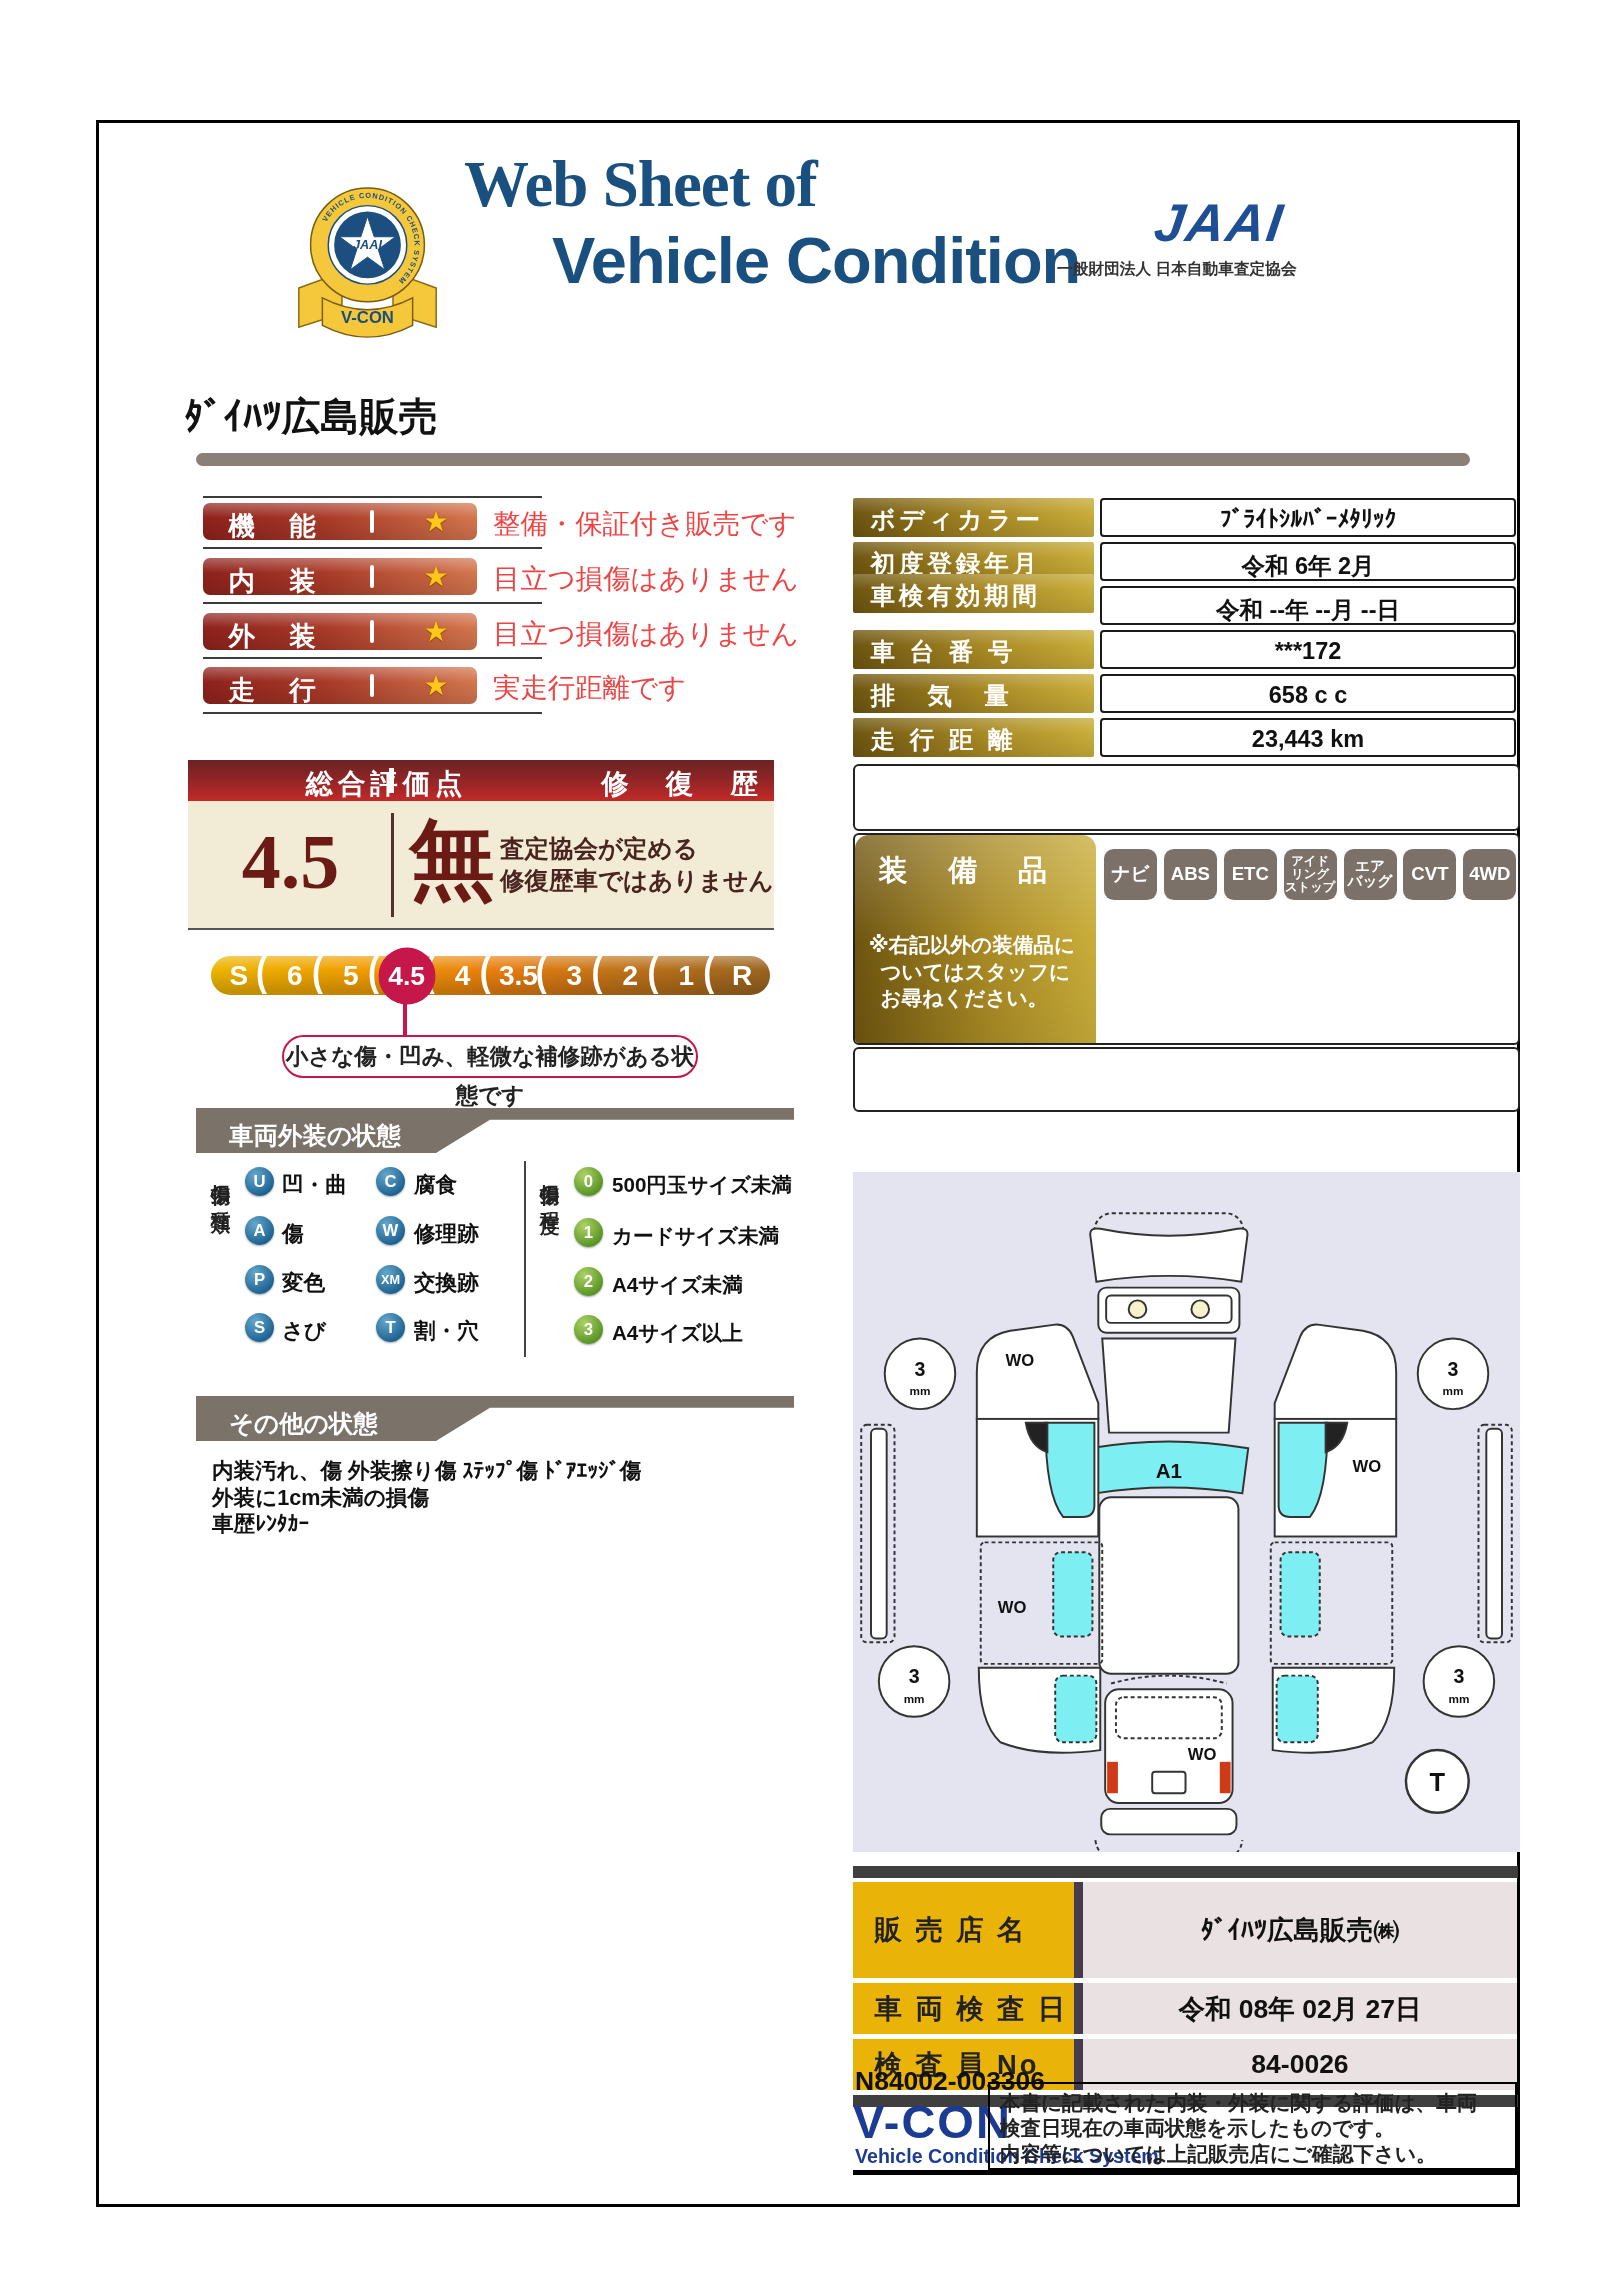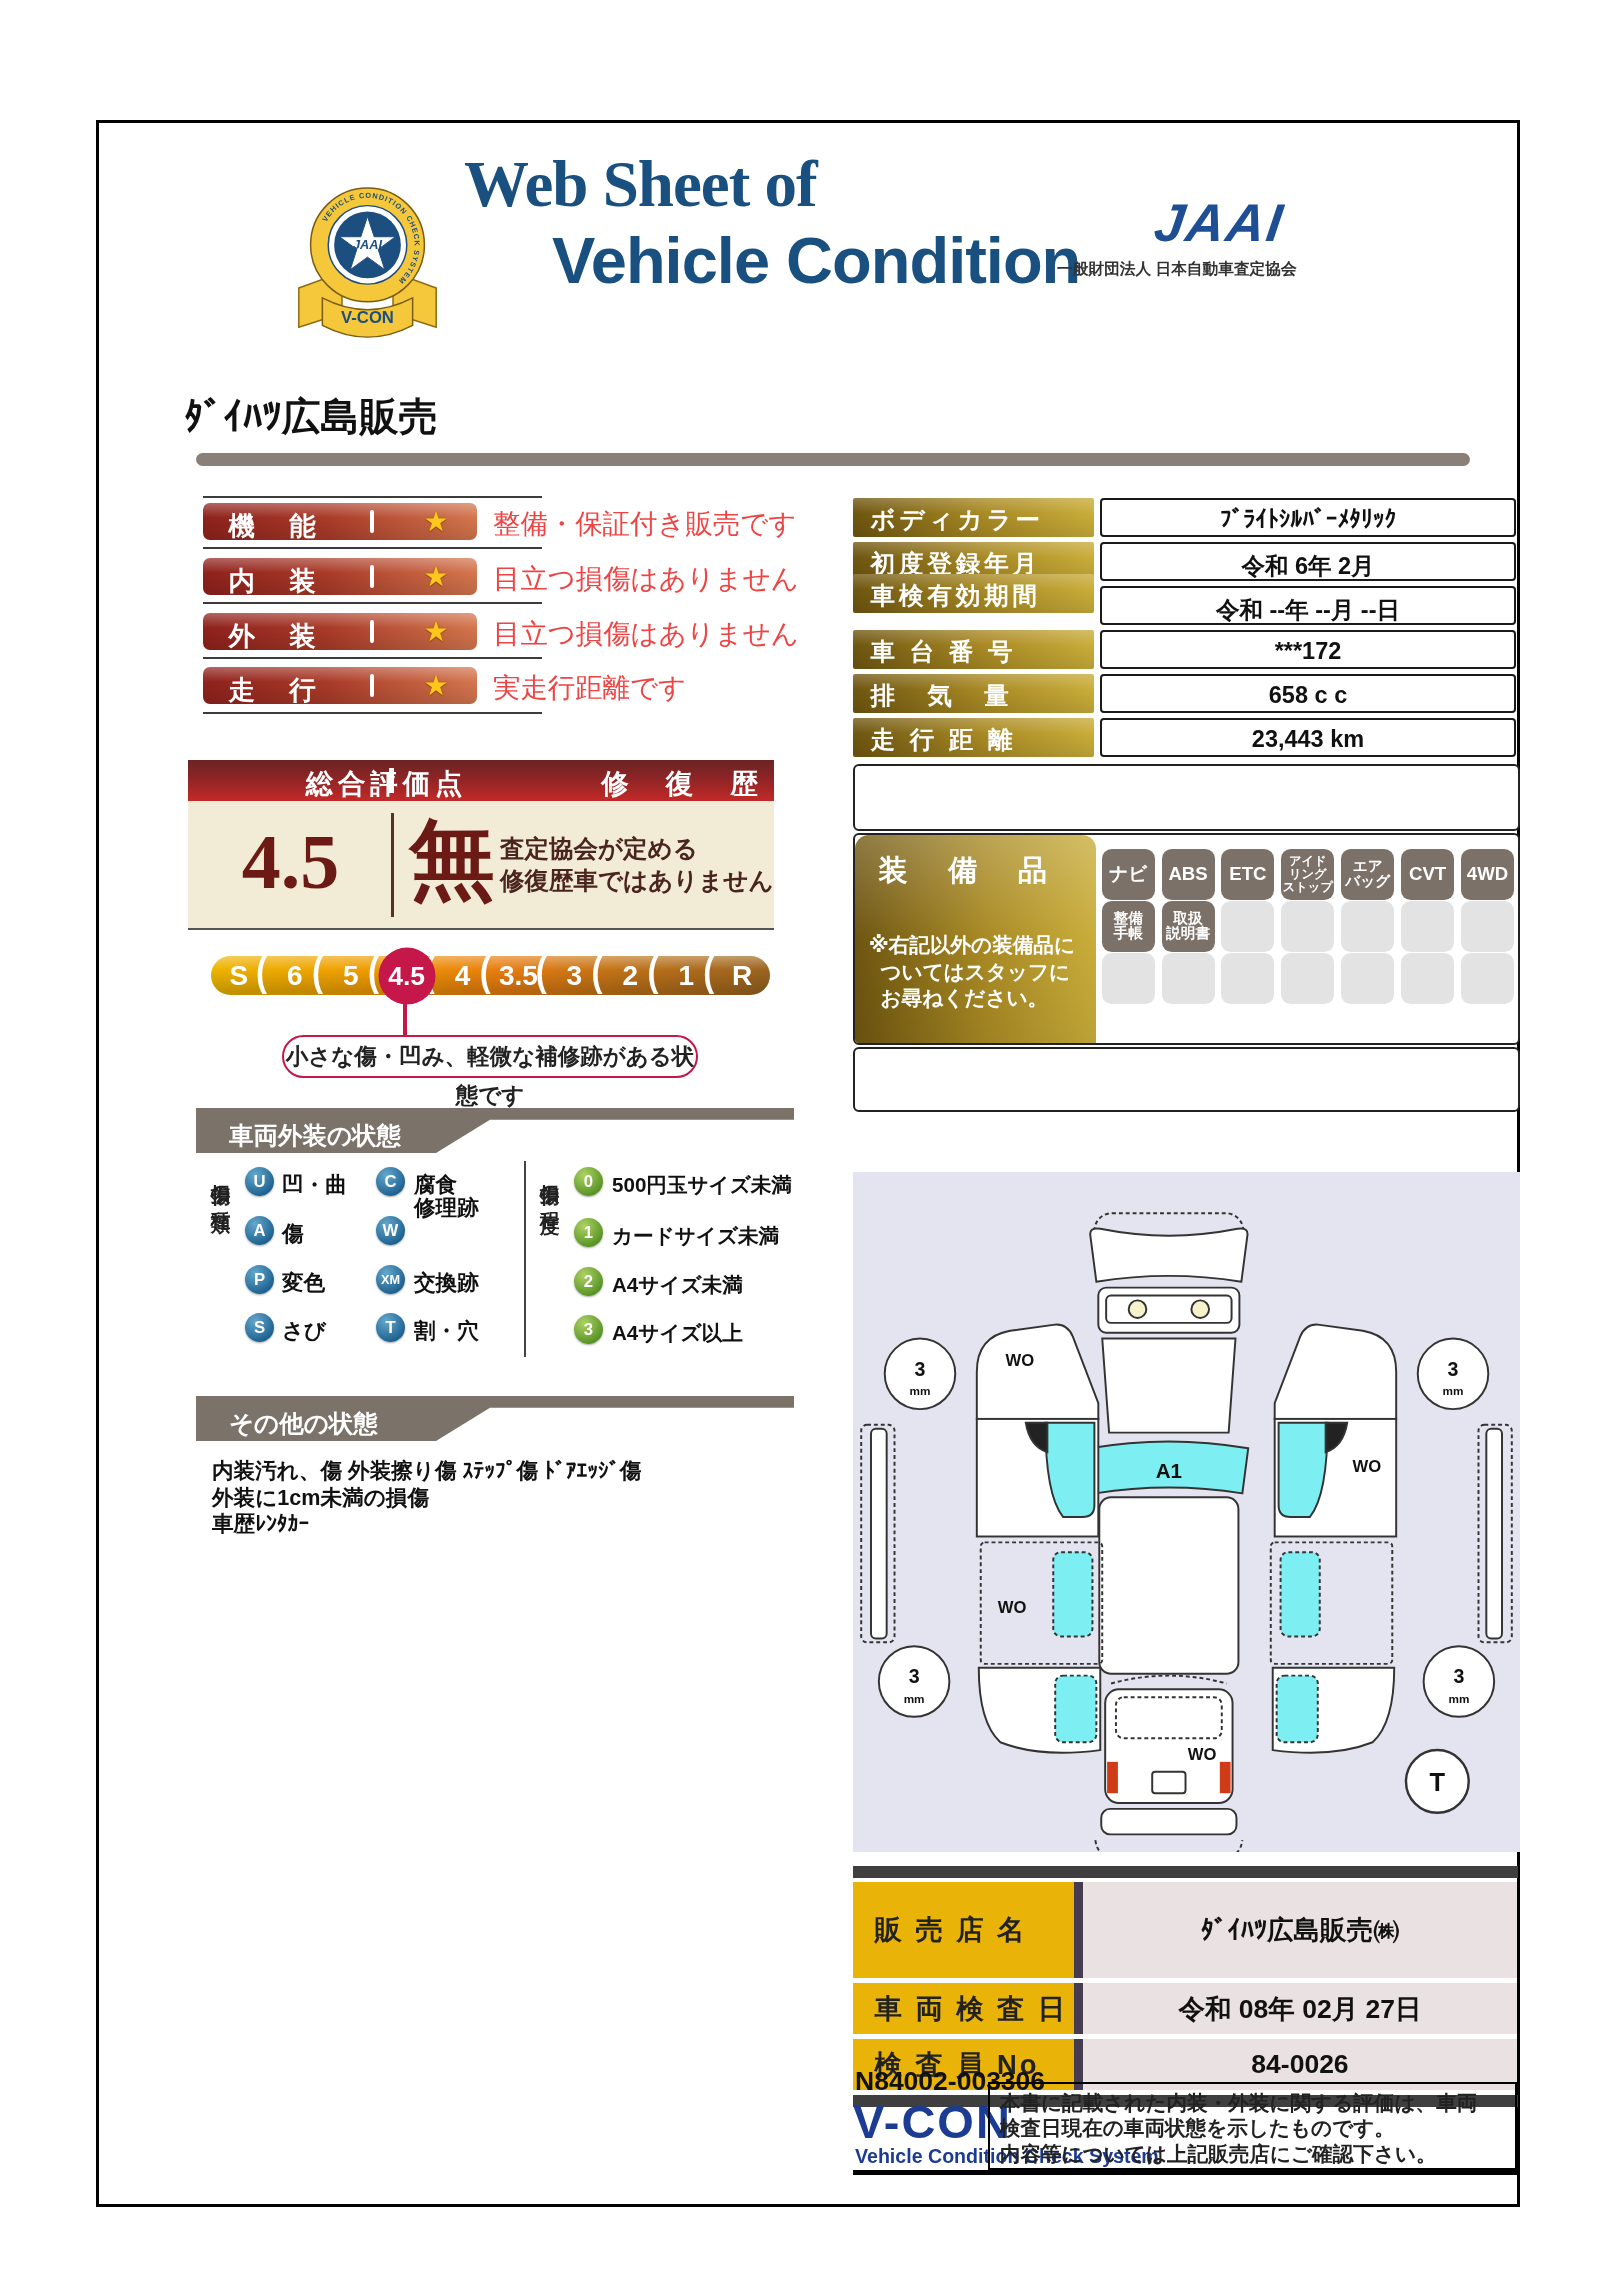--- a/index.html
+++ b/index.html
@@ -221,21 +221,21 @@
   <div class="abs dcircle" style="left:245px;top:1216px;">A</div>
   <div class="abs dlabel" style="left:282px;top:1219px;">傷</div>
   <div class="abs dcircle" style="left:245px;top:1265px;">P</div>
   <div class="abs dlabel" style="left:282px;top:1268px;">変色</div>
   <div class="abs dcircle" style="left:245px;top:1313px;">S</div>
   <div class="abs dlabel" style="left:282px;top:1316px;">さび</div>
 
   <div class="abs dcircle" style="left:376px;top:1167px;">C</div>
   <div class="abs dlabel" style="left:414px;top:1170px;">腐食</div>
   <div class="abs dcircle" style="left:376px;top:1216px;">W</div>
-  <div class="abs dlabel" style="left:414px;top:1193px;">修理跡</div>
+  <div class="abs dlabel" style="left:414px;top:1219px;">修理跡</div>
   <div class="abs dcircle" style="left:376px;top:1265px;font-size:12.7px;">XM</div>
   <div class="abs dlabel" style="left:414px;top:1268px;">交換跡</div>
   <div class="abs dcircle" style="left:376px;top:1313px;">T</div>
   <div class="abs dlabel" style="left:414px;top:1316px;">割・穴</div>
 
   <div class="abs" style="left:524px;top:1161px;width:2px;height:196px;background:#444;"></div>
 
   <div class="abs vlabel" style="left:537px;top:1168px;height:157px;">損傷の程度</div>
   <div class="abs gcircle" style="left:574px;top:1167px;">0</div>
   <div class="abs glabel" style="left:612px;top:1171px;">500円玉サイズ未満</div>
@@ -266,21 +266,21 @@
 
   <div class="abs emptybox" style="left:853px;top:764px;width:663px;height:63px;"></div>
 
   <div class="abs emptybox" style="left:853px;top:833px;width:663px;height:208px;overflow:hidden;">
     <div class="abs gold" style="left:0;top:0;width:241px;height:264px;border-radius:14px;">
       <div class="abs" style="left:23.5px;top:15.7px;font-size:29px;font-weight:bold;color:#fff;letter-spacing:5.9px;">装　備　品</div>
       <div class="abs" style="left:13.7px;top:96px;font-size:20.6px;font-weight:bold;color:#fff;">※右記以外の装備品に</div>
       <div class="abs" style="left:25.5px;top:123px;font-size:20.6px;font-weight:bold;color:#fff;">ついてはスタッフに</div>
       <div class="abs" style="left:25.5px;top:149px;font-size:20.6px;font-weight:bold;color:#fff;">お尋ねください。</div>
     </div>
-    <div class="abs" style="left:249px;top:13.7px;width:410px;display:flex;flex-direction:column;gap:1px;align-items:flex-end;">
+    <div class="abs" style="left:249px;top:13.7px;width:410px;display:flex;flex-direction:row;gap:23px;align-items:flex-end;">
       <div style="display:flex;gap:6.9px;">
         <div class="badge on">ナビ</div>
         <div class="badge on">ABS</div>
         <div class="badge on">ETC</div>
         <div class="badge on s3">アイド
 リング
 ストップ</div>
         <div class="badge on s2">エア
 バッグ</div>
         <div class="badge on">CVT</div>

